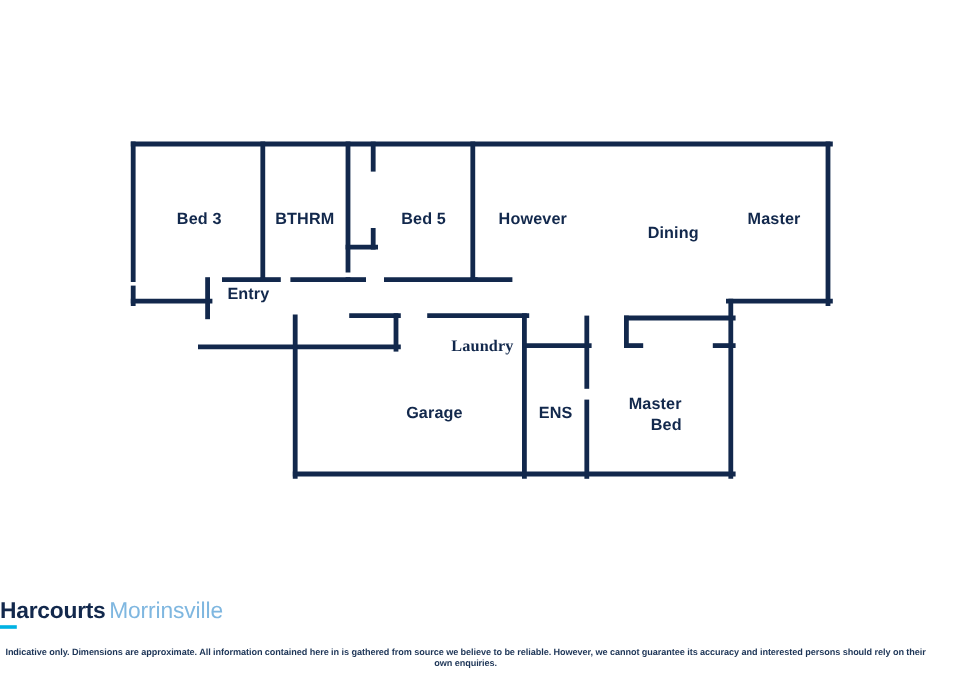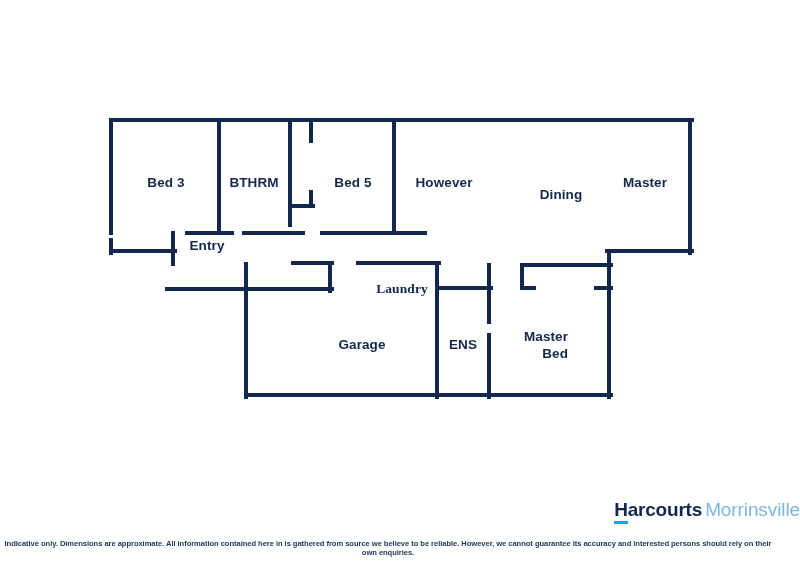--- a/index.html
+++ b/index.html
@@ -48,21 +48,21 @@
     left: 0;
     top: 470px;
     width: 800px;
     height: 96px;
   }
   #brand {
     position: absolute;
     left: 0;
     top: 30px;
     width: 800px;
-    text-align: right;
+    text-align: left;
     line-height: 1;
   }
   #brand-main {
     font-family: "Liberation Sans", sans-serif;
     font-weight: bold;
     font-size: 19px;
     color: #12284c;
     letter-spacing: -0.2px;
   }
   #brand-main .hl {

